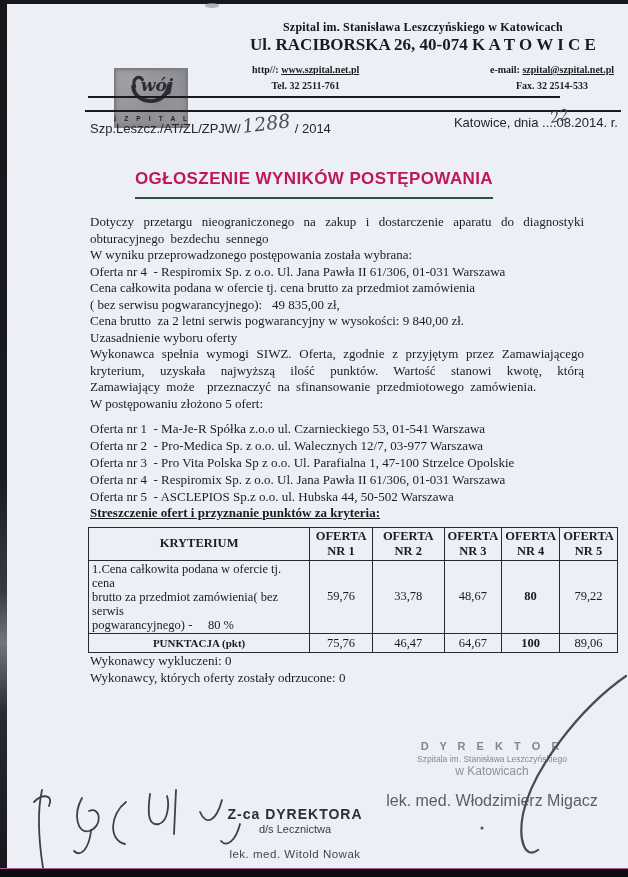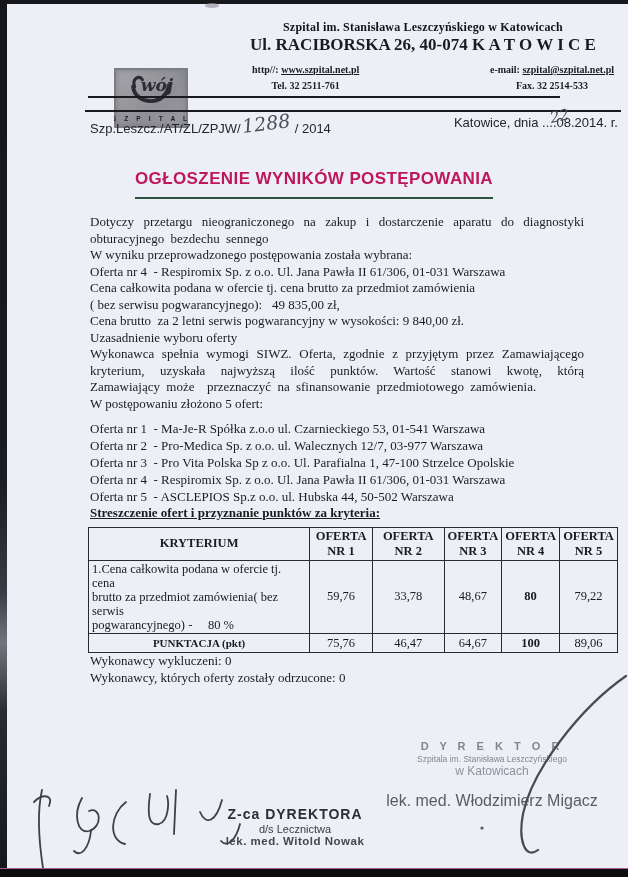--- a/index.html
+++ b/index.html
@@ -63,21 +63,21 @@
                   font-family:"Liberation Sans",sans-serif;color:#7b7b83;}
   .sd1{font-size:11px;font-weight:bold;letter-spacing:4px;color:#84848c;}
   .sd2{font-size:8.5px;margin-top:2px;color:#86868e;}
   .sd3{font-size:12px;color:#90909a;}
   .sd-name{font-size:16px;margin-top:14px;color:#5c5c64;}
   .sig-director{position:absolute;left:468px;top:672px;width:165px;height:200px;}
   .stamp-deputy{position:absolute;left:200px;top:806px;width:190px;text-align:center;
                 font-family:"Liberation Sans",sans-serif;color:#2e2e32;}
   .zd1{font-size:14px;font-weight:bold;letter-spacing:1px;}
   .zd2{font-size:11px;margin-top:1px;color:#3a3a40;}
-  .zd-name{font-size:11.5px;font-weight:bold;color:#46464c;letter-spacing:.5px;}
+  .zd-name{font-size:11.5px;font-weight:normal;margin-top:13px;color:#46464c;letter-spacing:.5px;}
   .sig-deputy{position:absolute;left:28px;top:780px;width:250px;height:95px;}
 </style>
 </head>
 <body>
 
 <div class="page">
   <div class="edge-top"></div>
   <div class="smudge"></div>
 
   <div class="logo">

